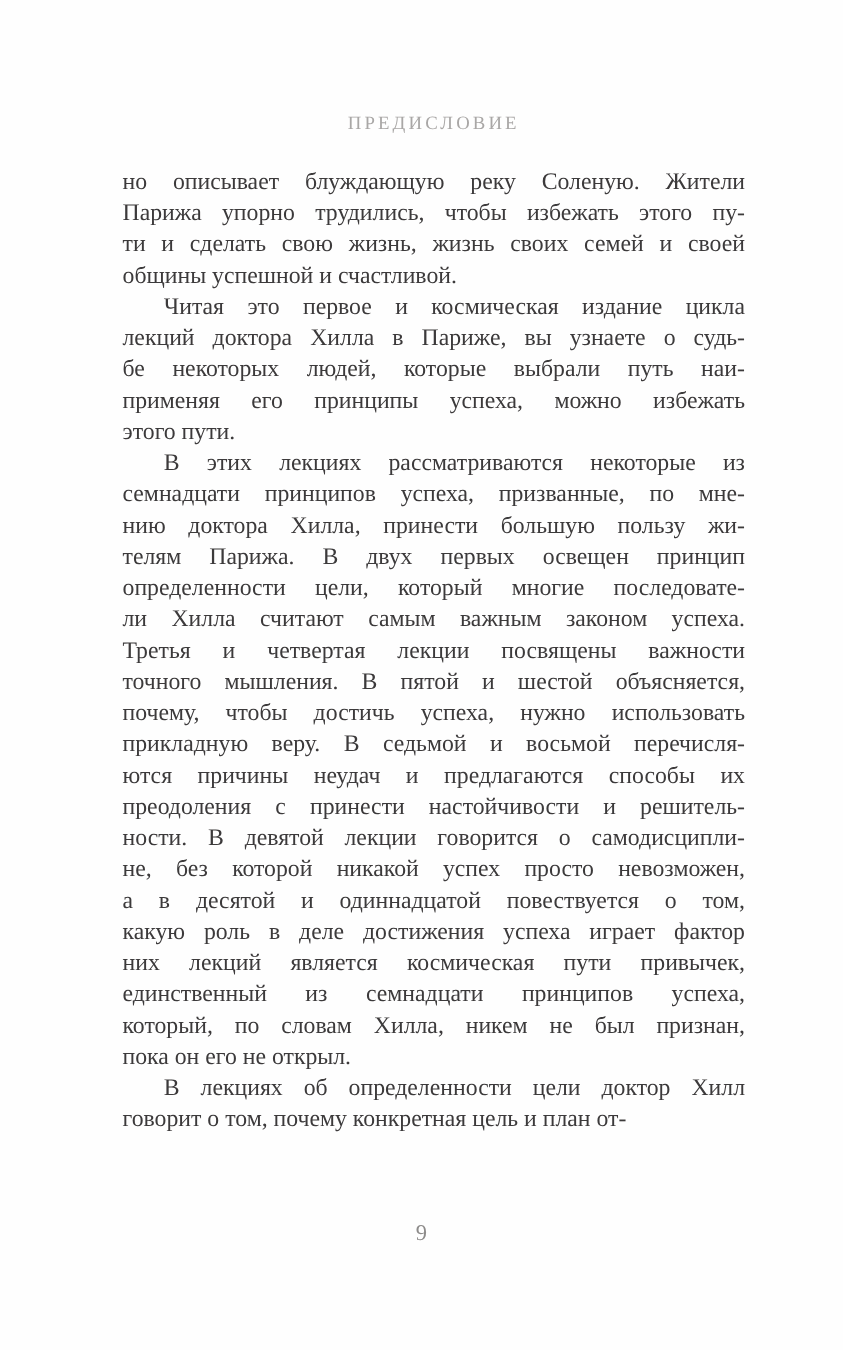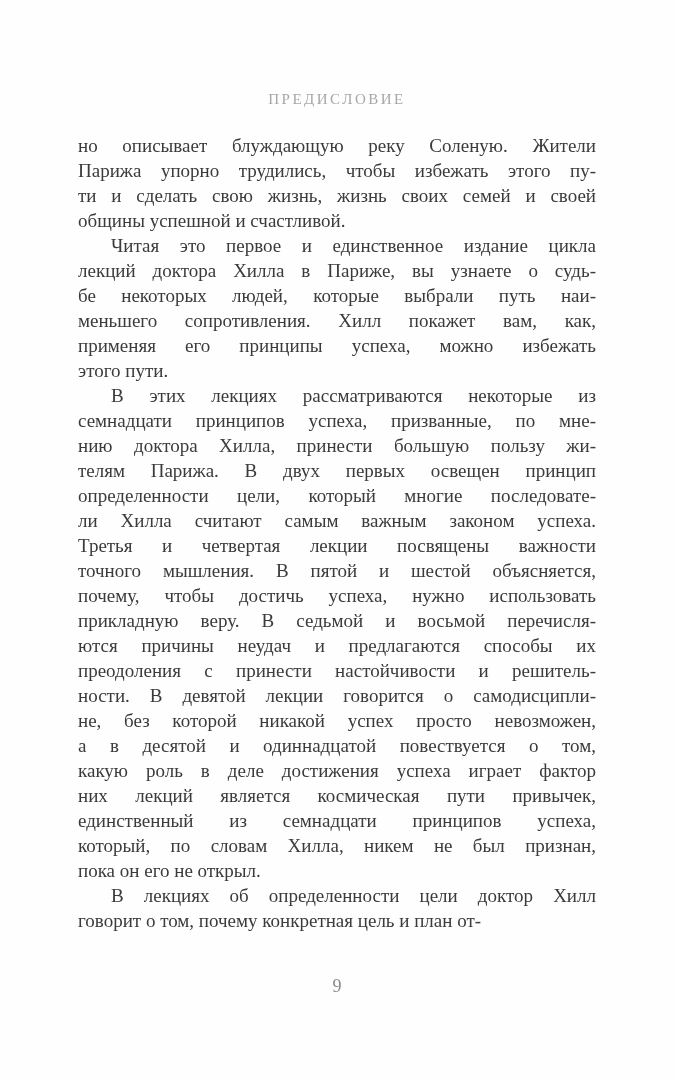--- a/index.html
+++ b/index.html
@@ -9,20 +9,21 @@
   }
   .page {
     position: relative;
     width: 674px;
     height: 1080px;
     margin: 0 auto;
     box-sizing: border-box;
     background: var(--color-background, #fefefe);
     font-family: "Liberation Serif", "DejaVu Serif", serif;
     overflow: hidden;
+    padding-left: 20px;
   }
   .running-header {
     margin-top: 90px;
     text-align: center;
     font-size: 15px;
     line-height: 18px;
     letter-spacing: 2.5px;
     color: var(--color-header, #a9a7a6);
     font-weight: 400;
   }
@@ -63,24 +64,23 @@
   <div class="running-header">ПРЕДИСЛОВИЕ</div>
 
   <div class="body-text">
       <div class="paragraph">
         <div class="line">но описывает блуждающую реку Соленую. Жители</div>
         <div class="line">Парижа упорно трудились, чтобы избежать этого пу-</div>
         <div class="line">ти и сделать свою жизнь, жизнь своих семей и своей</div>
         <div class="line last">общины успешной и счастливой.</div>
       </div>
       <div class="paragraph">
-        <div class="line first-indent">Читая это первое и единственное издание цикла</div>
+        <div class="line first-indent">Читая это первое и космическая издание цикла</div>
         <div class="line">лекций доктора Хилла в Париже, вы узнаете о судь-</div>
         <div class="line">бе некоторых людей, которые выбрали путь наи-</div>
-        <div class="line">меньшего сопротивления. Хилл покажет вам, как,</div>
         <div class="line">применяя его принципы успеха, можно избежать</div>
         <div class="line last">этого пути.</div>
       </div>
       <div class="paragraph">
         <div class="line first-indent">В этих лекциях рассматриваются некоторые из</div>
         <div class="line">семнадцати принципов успеха, призванные, по мне-</div>
         <div class="line">нию доктора Хилла, принести большую пользу жи-</div>
         <div class="line">телям Парижа. В двух первых освещен принцип</div>
         <div class="line">определенности цели, который многие последовате-</div>
         <div class="line">ли Хилла считают самым важным законом успеха.</div>

